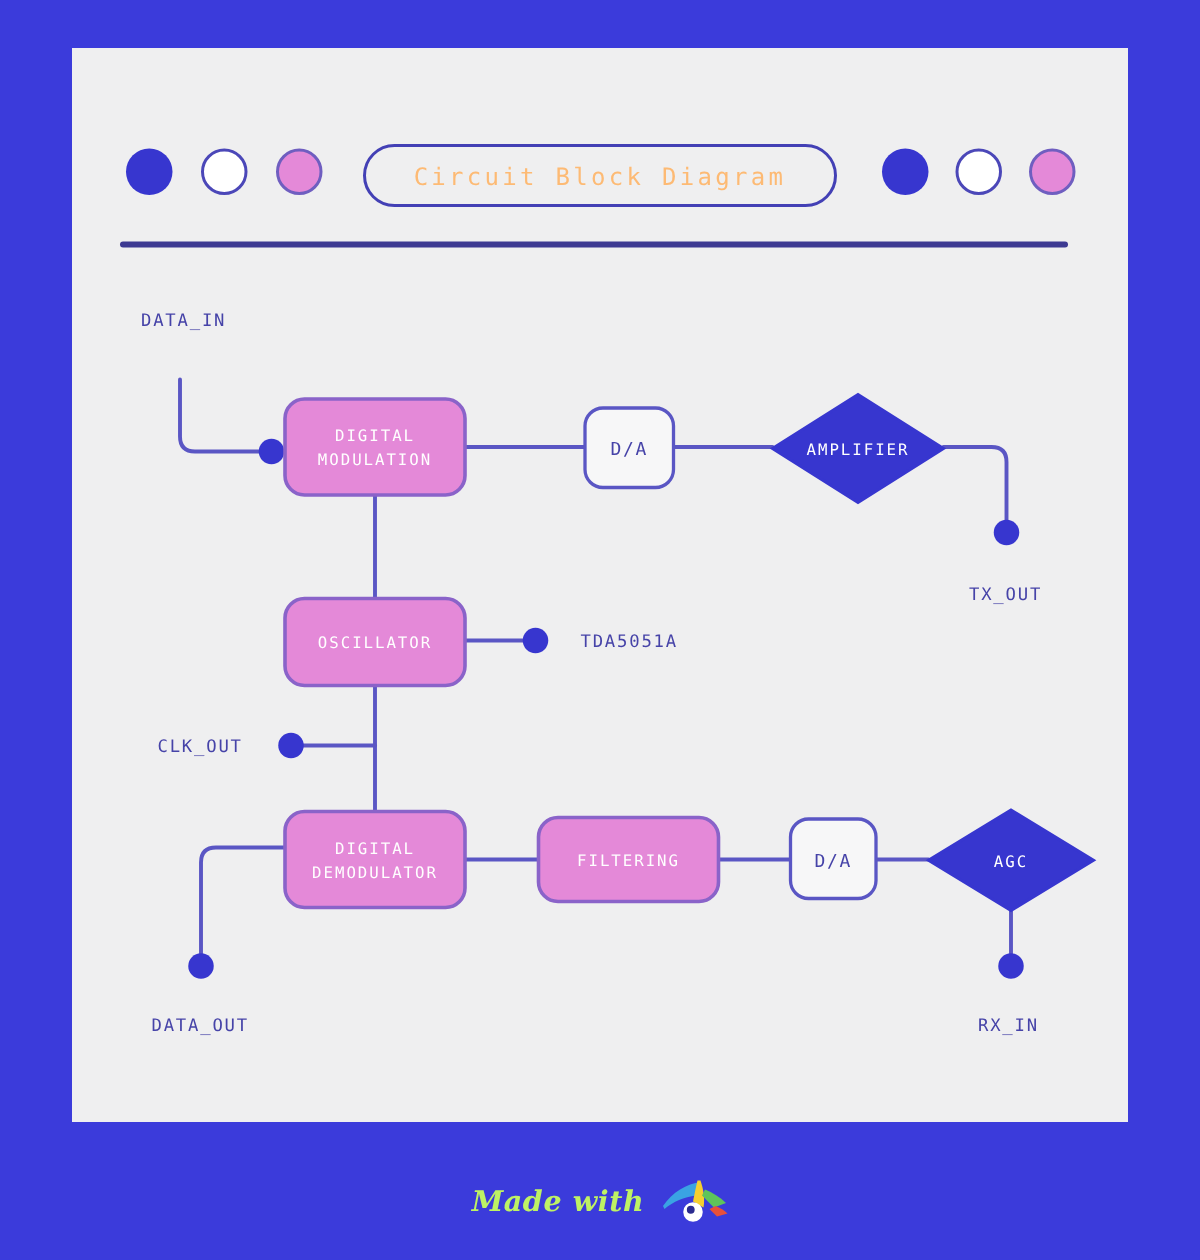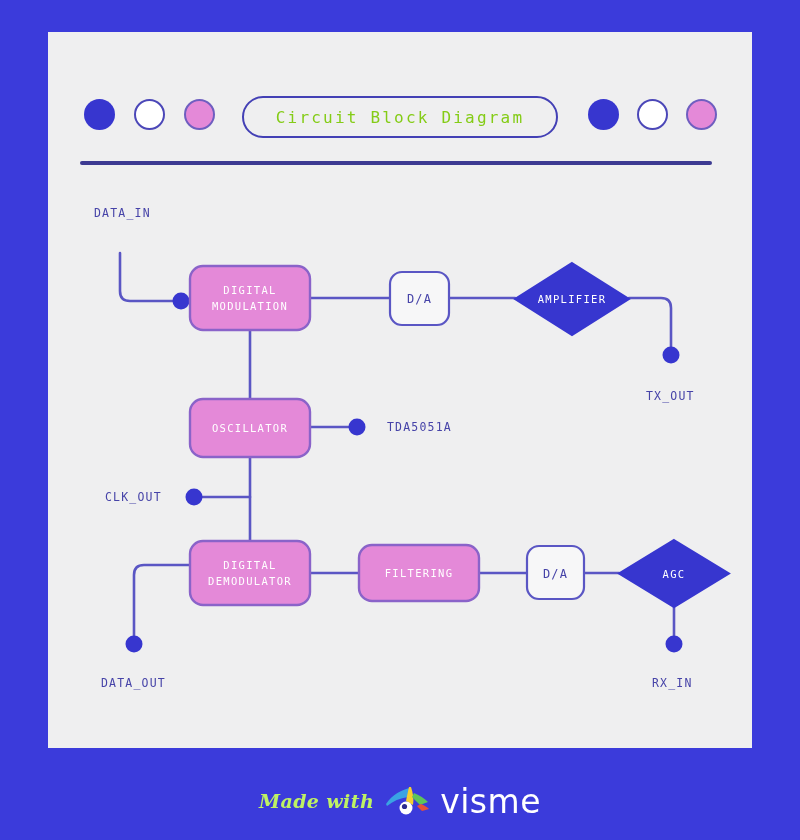--- a/index.html
+++ b/index.html
@@ -27,21 +27,21 @@
   .title-pill {
     position: absolute;
     left: 242px; top: 96px;
     width: 316px; height: 42px;
     border: 2px solid #4340b5;
     border-radius: 21px;
     display: flex; align-items: center; justify-content: center;
   }
   .title-pill span {
     font-size: 16px; letter-spacing: 2.2px;
-    color: #84cc16; white-space: nowrap;
+    color: #fdba74; white-space: nowrap;
   }
 
   .divider {
     position: absolute; left: 80px; top: 161px;
     width: 632px; height: 4px; background: #3d3a92; border-radius: 2px;
   }
 
   
   #diagram { position: absolute; left: 0; top: 0; width: 800px; height: 840px; }
 
@@ -184,16 +184,15 @@
 
     <svg width="46" height="34" viewBox="0 0 46 34">
       <path d="M2,20 C8,11 18,5 27,4 L24,13 C16,14 9,17 3,22 Z" fill="#3aa3e3"></path>
       <path d="M27,3 C29,9 30,15 29,21 L22,17 C23,12 24,7 25,3 Z" fill="#f5cf30"></path>
       <path d="M30,9 C35,11 40,14 44,18 L36,21 C33,18 30,15 28,13 Z" fill="#5ec45a"></path>
       <path d="M37,20 C40,21 43,23 45,25 L38,27 C36,25 34,23 33,22 Z" fill="#e8503a"></path>
       <circle cx="22" cy="24" r="6.5" fill="#ffffff"></circle>
       <circle cx="20.5" cy="22.5" r="2.6" fill="#2b2b8f"></circle>
     </svg>
 
-    <span class="visme-word">visme</span>
   </div>
 
 </div>
 
 </body></html>

